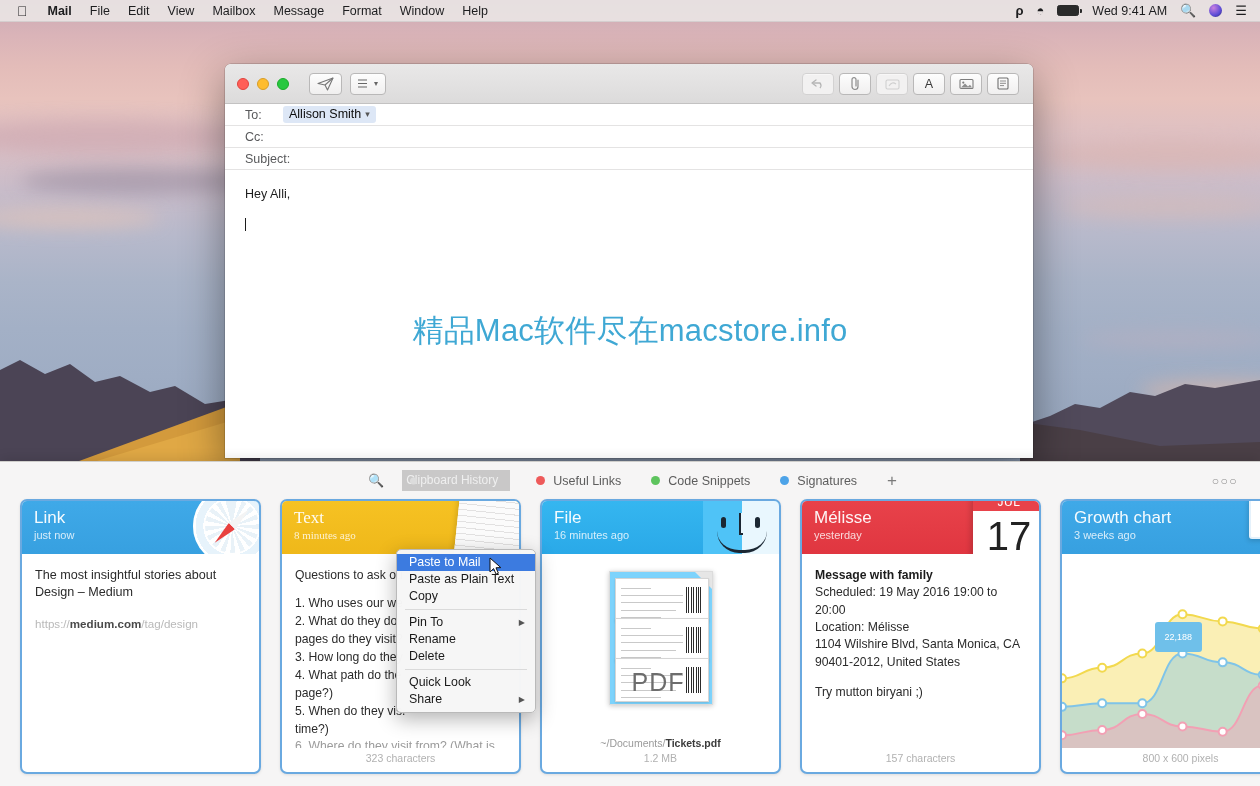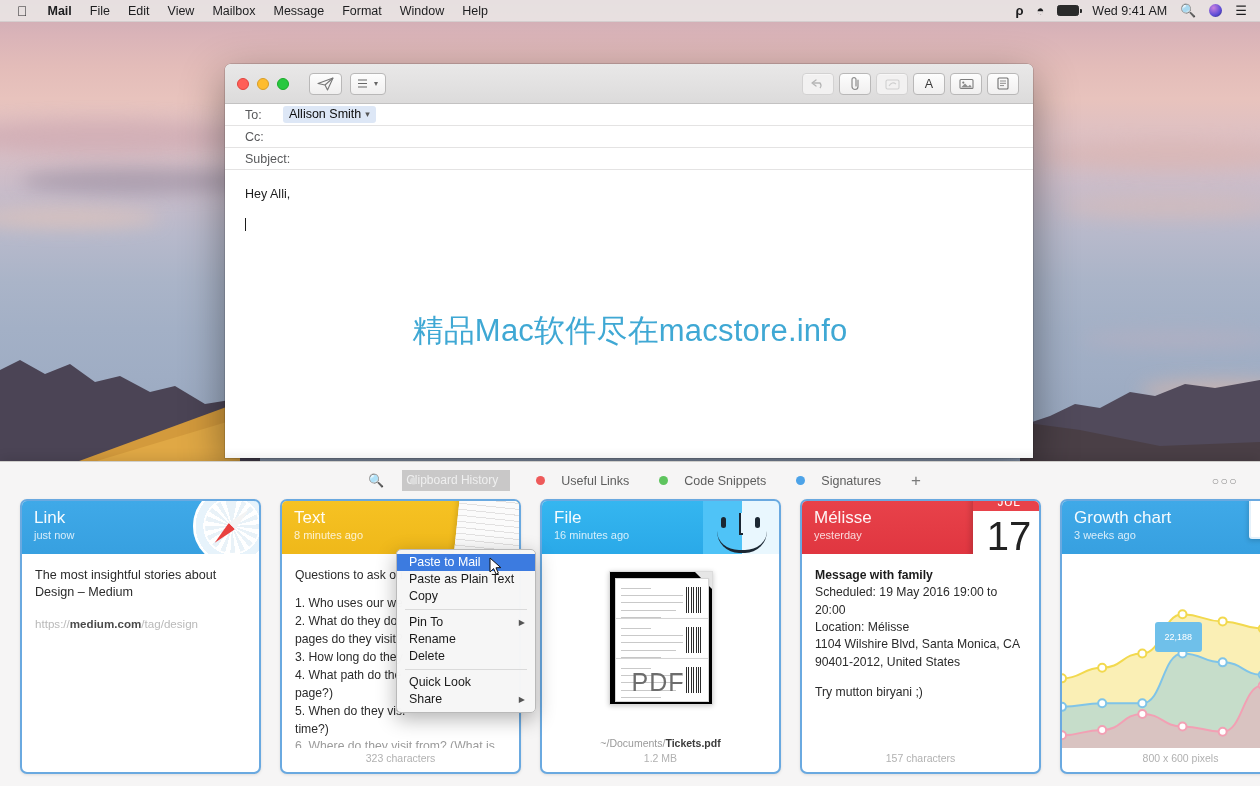--- a/index.html
+++ b/index.html
@@ -158,21 +158,21 @@
   .cb-search { font-size: 13px; color: #8a8a8a; margin-right: 18px; }
   .cb-pill {
     background: #c9c8c8; color: #efefef; border-radius: 0;
     padding: 3px 12px 4px 4px; font-size: 12px; position: relative;
     margin-right: 26px;
   }
   .cb-pill:before {
     content: ""; position: absolute; left: 8px; top: 50%; transform: translateY(-50%);
     width: 7px; height: 7px; border-radius: 50%; background: #dcdcdc;
   }
-  .cb-tab { display: flex; align-items: center; gap: 16px; margin-right: 30px; color: #5d5d5d; font-size: 12.5px;}
+  .cb-tab { display: flex; align-items: center; gap: 8px; margin-right: 30px; color: #5d5d5d; font-size: 12.5px;}
   .dot { width: 9px; height: 9px; border-radius: 50%; display: inline-block; }
   .cb-plus { font-size: 17px; color: #7a7a7a; line-height: 1; }
   .cb-more {
     position: absolute; right: 22px; font-size: 12px; color: #8d8d8d; letter-spacing: 1.5px;
   }
 
   
   #cards {
     position: absolute; left: 0; top: 37px; right: 0; bottom: 12px;
     display: flex; gap: 19px; padding-left: 20px; align-items: stretch;
@@ -194,21 +194,21 @@
     flex: 1; padding: 13px 13px 0 13px; font-size: 12.3px; color: #2b2b2b;
     line-height: 1.35; overflow: hidden; position: relative;
   }
   .card-foot {
     font-size: 10.5px; color: #b1b1b1; text-align: center; padding: 4px 0 8px 0;
   }
   .card-foot .big { display: block; }
 
   
   .head-link { background: linear-gradient(to bottom, #3fa9e8, #37a0e0); }
-  .head-text { background: linear-gradient(to bottom, #f6c223, #efb81a); }
+  .head-text { background: linear-gradient(to bottom, #f6c223, #efb81a); font-family: Liberation Serif, serif; }
   .head-file { background: linear-gradient(to bottom, #35b6f0, #2aa9e8); }
   .head-cal  { background: linear-gradient(to bottom, #e8424a, #e03640); }
   .head-img  { background: linear-gradient(to bottom, #3fa9e8, #37a0e0); }
 
   
   .compass {
     position: absolute; right: -12px; top: -14px; width: 78px; height: 78px;
     border-radius: 50%;
     background: radial-gradient(circle at 50% 50%, #ffffff 0 52%, #e7f3fb 52% 66%, #ffffff 66% 72%, #cfe6f5 72% 100%);
     box-shadow: 0 0 0 2px rgba(255,255,255,.55) inset;
@@ -274,21 +274,21 @@
   
   .imgthumb {
     position: absolute; right: -8px; top: -4px; width: 58px; height: 42px;
     background: #fff; border: 2px solid #e4f1fb; border-radius: 3px;
     box-shadow: -1px 2px 5px rgba(0,0,0,.16); overflow:hidden;
   }
 
   
   .pdfwrap { display:flex; flex-direction:column; align-items:center; padding-top: 4px; }
   .pdfdoc {
-    width: 104px; height: 134px; background: #000000; position: relative;
+    width: 104px; height: 134px; background: #7dd3fc; position: relative;
     box-shadow: 0 1px 5px rgba(0,0,0,.22);
     border: .5px solid #dcdcdc;
   }
   .pdfdoc .fold {
     position: absolute; right: 0; top: 0; width: 0; height: 0;
     border-left: 17px solid transparent; border-top: 17px solid #e6e6e6;
   }
   .ticket {
     position: absolute; left: 5px; width: 94px; height: 44px;
     background: #fff; border: .5px solid #d5d5d5;

